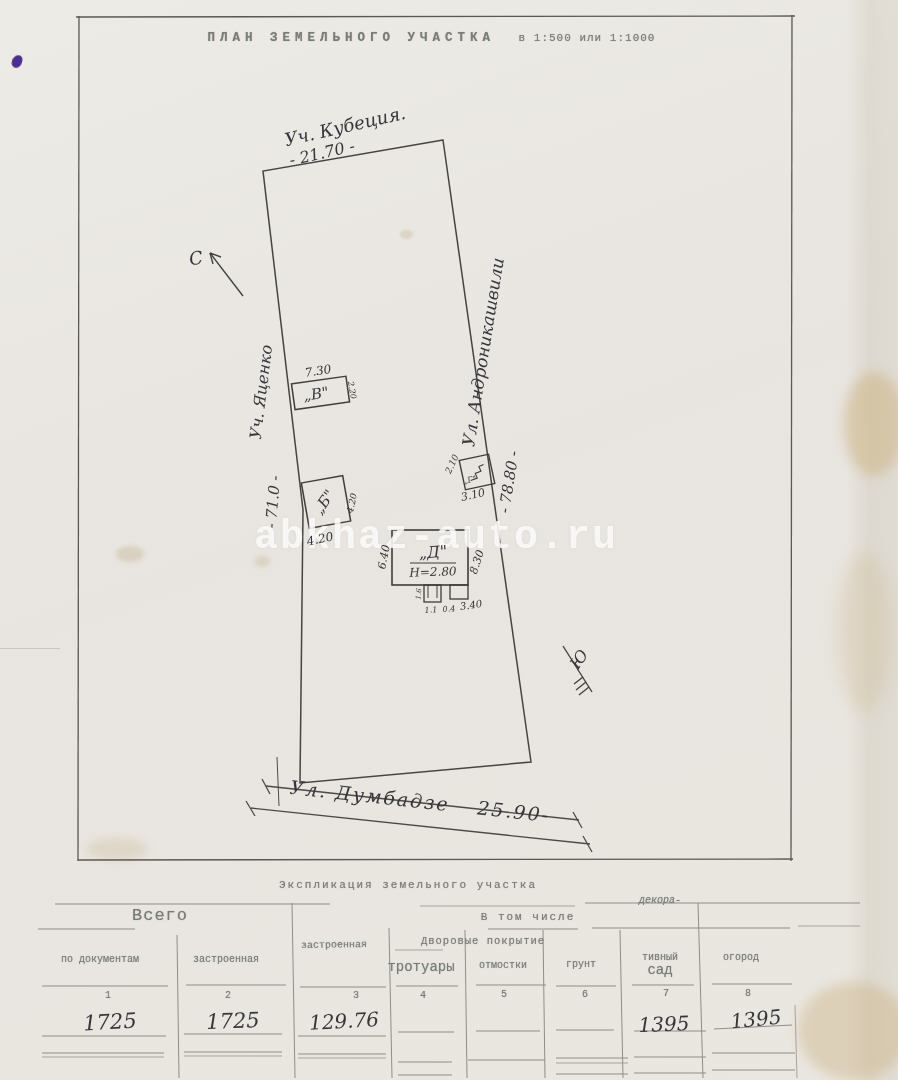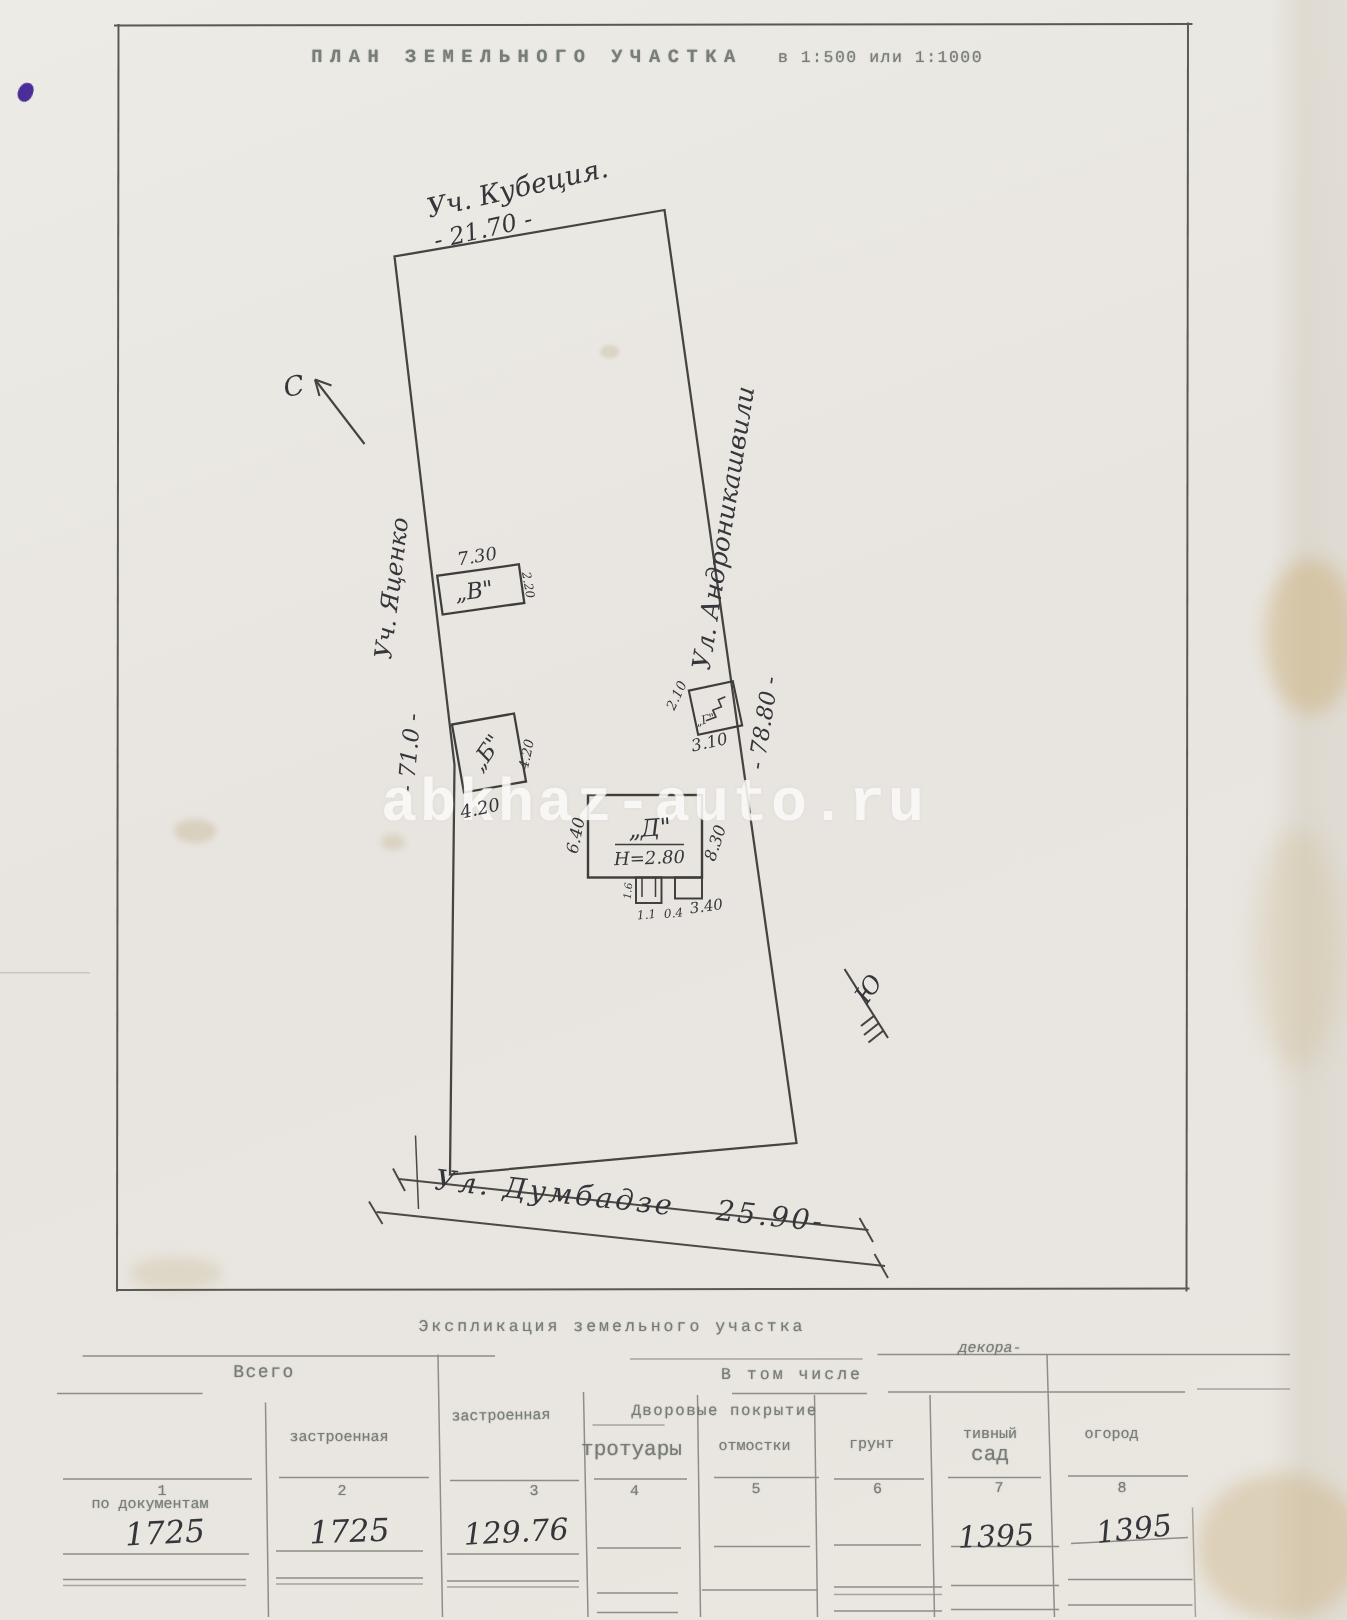--- a/index.html
+++ b/index.html
@@ -194,25 +194,25 @@
 <div class="abs hw" style="left:433px;top:572px;font-size:12px;transform:translate(-50%,-50%) rotate(-2deg);">Н=2.80</div>
 <div class="abs hw" style="left:384px;top:557px;font-size:11px;transform:translate(-50%,-50%) rotate(-78deg);">6.40</div>
 <div class="abs hw" style="left:477px;top:562px;font-size:11px;transform:translate(-50%,-50%) rotate(-72deg);">8.30</div>
 <div class="abs hw" style="left:419px;top:594px;font-size:7px;transform:translate(-50%,-50%) rotate(-85deg);">1.6</div>
 <div class="abs hw" style="left:431px;top:610px;font-size:8px;transform:translate(-50%,-50%) rotate(-5deg);">1.1</div>
 <div class="abs hw" style="left:449px;top:609px;font-size:8px;transform:translate(-50%,-50%) rotate(-5deg);">0.4</div>
 <div class="abs hw" style="left:471px;top:605px;font-size:10px;transform:translate(-50%,-50%) rotate(-8deg);">3.40</div>
 
 <div class="abs tw" style="left:408px;top:885px;font-size:11px;letter-spacing:2px;transform:translate(-50%,-50%);">Экспликация земельного участка</div>
 
-<div class="abs tw" style="left:176px;top:915px;font-size:12px;letter-spacing:1px;transform:translate(-50%,-50%);">Всего</div>
+<div class="abs tw" style="left:160px;top:915px;font-size:17px;letter-spacing:1px;transform:translate(-50%,-50%);">Всего</div>
 <div class="abs tw" style="left:528px;top:917px;font-size:11px;letter-spacing:2px;transform:translate(-50%,-50%);">В том числе</div>
 <div class="abs tw" style="left:483px;top:941px;font-size:10.5px;letter-spacing:1px;transform:translate(-50%,-50%);">Дворовые покрытие</div>
 
-<div class="abs tw" style="left:100px;top:959px;font-size:10px;transform:translate(-50%,-50%);margin-top:45px;">по документам</div>
+<div class="abs tw" style="left:100px;top:959px;font-size:10px;transform:translate(-50%,-50%);">по документам</div>
 <div class="abs tw" style="left:226px;top:959px;font-size:10px;transform:translate(-50%,-50%);">застроенная</div>
 <div class="abs tw" style="left:334px;top:945px;font-size:10px;transform:translate(-50%,-50%) rotate(-1deg);">застроенная</div>
 <div class="abs tw" style="left:421px;top:967px;font-size:14px;transform:translate(-50%,-50%);">тротуары</div>
 <div class="abs tw" style="left:503px;top:965px;font-size:10px;transform:translate(-50%,-50%);">отмостки</div>
 <div class="abs tw" style="left:581px;top:964px;font-size:10px;transform:translate(-50%,-50%);">грунт</div>
 <div class="abs tw" style="left:660px;top:900px;font-size:10px;transform:translate(-50%,-50%);font-style:italic;">декора-</div>
 <div class="abs tw" style="left:660px;top:957px;font-size:10px;transform:translate(-50%,-50%);">тивный</div>
 <div class="abs tw" style="left:660px;top:970px;font-size:14px;transform:translate(-50%,-50%);">сад</div>
 <div class="abs tw" style="left:741px;top:957px;font-size:10px;transform:translate(-50%,-50%);">огород</div>
 

